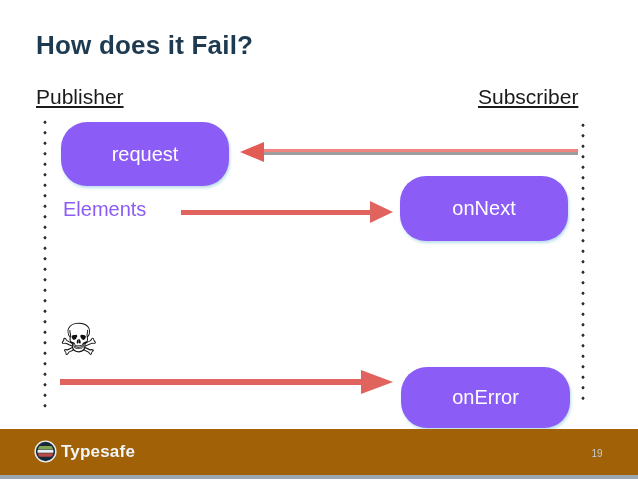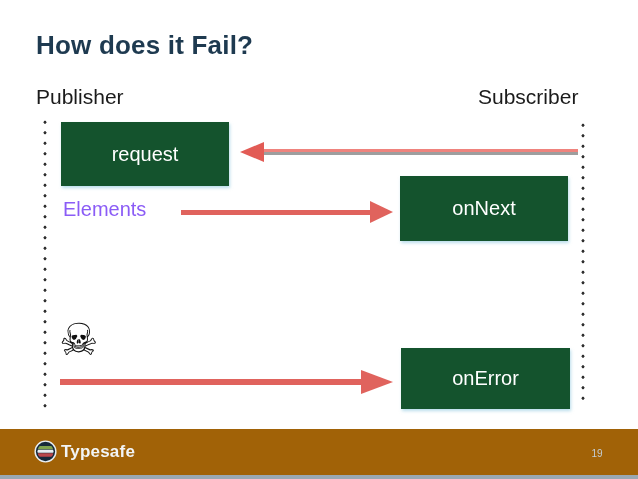--- a/index.html
+++ b/index.html
@@ -22,47 +22,49 @@
     font-weight: bold;
     color: #1e3a50;
     letter-spacing: 0.2px;
   }
 
   .role-label {
     position: absolute;
     top: 85px;
     font-size: 21px;
     color: #1b1b1b;
+    text-decoration: underline;
   }
   .role-label.publisher { left: 36px; }
   .role-label.subscriber { left: 478px; }
 
   .lifeline {
     position: absolute;
     width: 4px;
     background-image: radial-gradient(circle at 50% 50%, #2e2e2e 1.45px, rgba(0,0,0,0) 1.6px);
     background-size: 4px 10.5px;
     background-repeat: repeat-y;
   }
   .lifeline.left  { left: 43px;  top: 117px; height: 297px; }
   .lifeline.right { left: 581px; top: 120px; height: 281px; }
 
   .msg-box {
     position: absolute;
-    background: #14532d;
+    background: #8b5cf6;
     color: #ffffff;
     font-size: 20px;
     display: flex;
     align-items: center;
     justify-content: center;
     box-shadow: 1px 2px 3px rgba(130, 195, 220, 0.55);
+    border-radius: 26px;
   }
   .msg-box.request  { left: 61px;  top: 122px; width: 168px; height: 64px; }
   .msg-box.on-next  { left: 400px; top: 176px; width: 168px; height: 65px; }
-  .msg-box.on-error { left: 401px; top: 348px; width: 169px; height: 61px; }
+  .msg-box.on-error { left: 401px; top: 367px; width: 169px; height: 61px; }
 
   .arrow-shaft {
     position: absolute;
     background: #e0635d;
   }
   .arrow-shaft.request-shaft {
     left: 258px; top: 149px; width: 320px; height: 6px;
     background: linear-gradient(to bottom, #ef837d 0%, #ef837d 50%, #9e9e9e 50%, #9e9e9e 100%);
   }
   .arrow-shaft.elements-shaft { left: 181px; top: 210px; width: 192px; height: 5px; }

